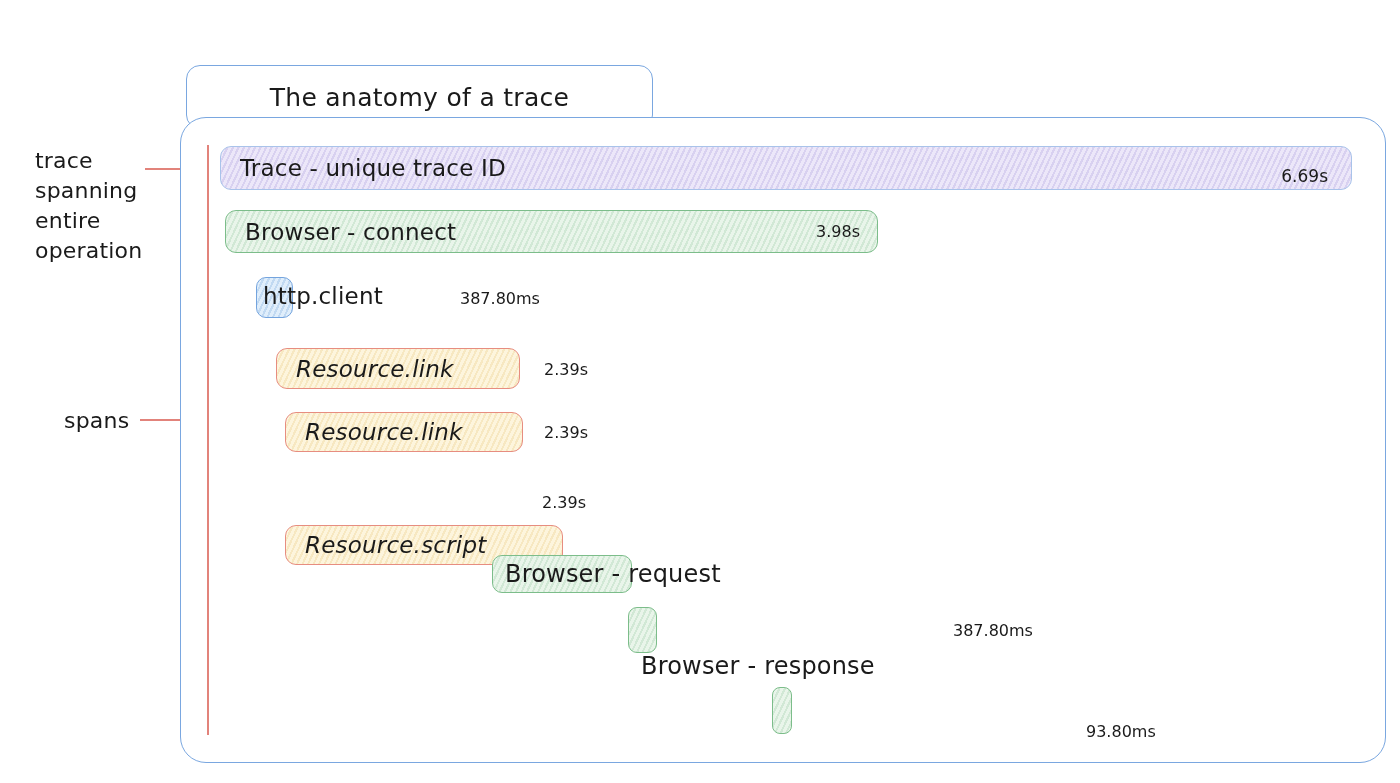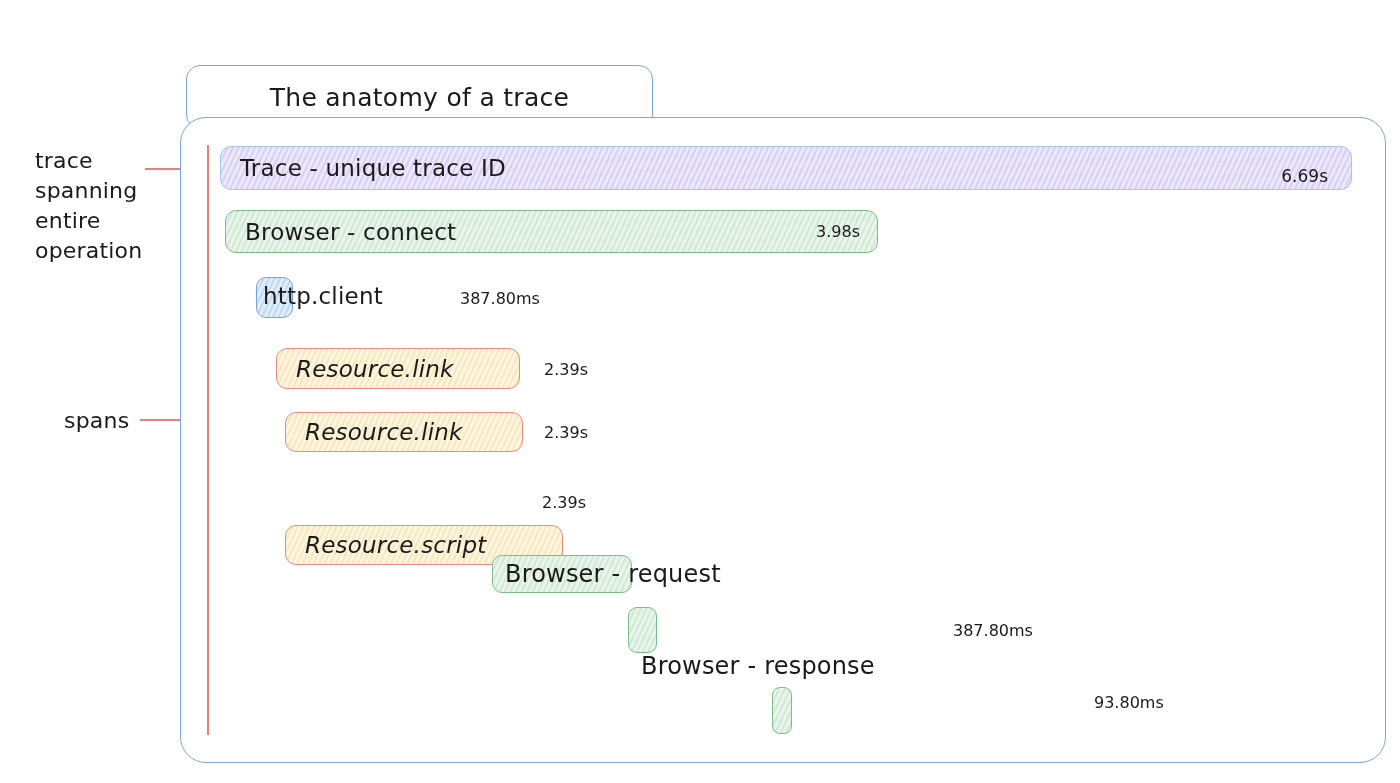--- a/index.html
+++ b/index.html
@@ -88,15 +88,15 @@
   <div class="floating-dur" style="left:542px;top:493px;">2.39s</div>
 
   <div class="chip green" style="left:492px;top:555px;width:140px;height:38px;border-radius:10px;"></div>
   <div class="floating-lbl" style="left:505px;top:560px;font-size:24px;">Browser - request</div>
 
   <div class="chip green" style="left:628px;top:607px;width:29px;height:46px;border-radius:9px;"></div>
   <div class="floating-lbl" style="left:641px;top:616px;font-size:24px;margin-top:36px;">Browser - response</div>
   <div class="floating-dur" style="left:953px;top:621px;">387.80ms</div>
 
   <div class="chip green" style="left:772px;top:687px;width:20px;height:47px;border-radius:8px;"></div>
-  <div class="floating-dur" style="left:1086px;top:693px;margin-left:8px;">93.80ms</div>
+  <div class="floating-dur" style="left:1086px;top:722px;">93.80ms</div>
 
 </div>
 
 </body></html>

